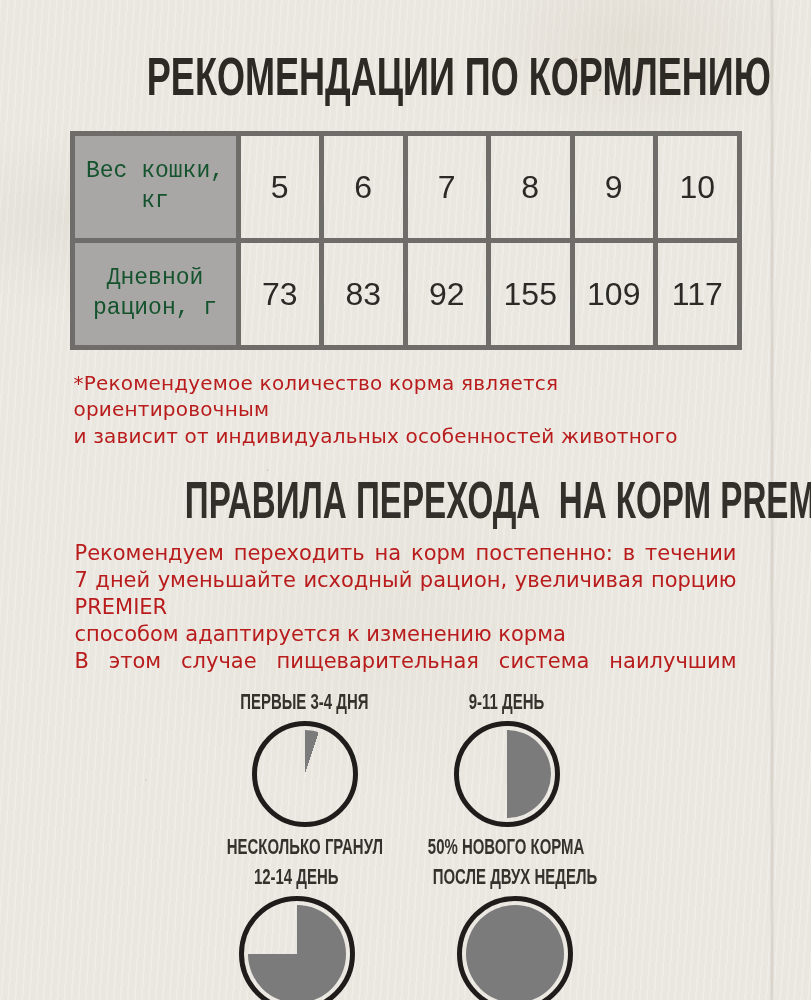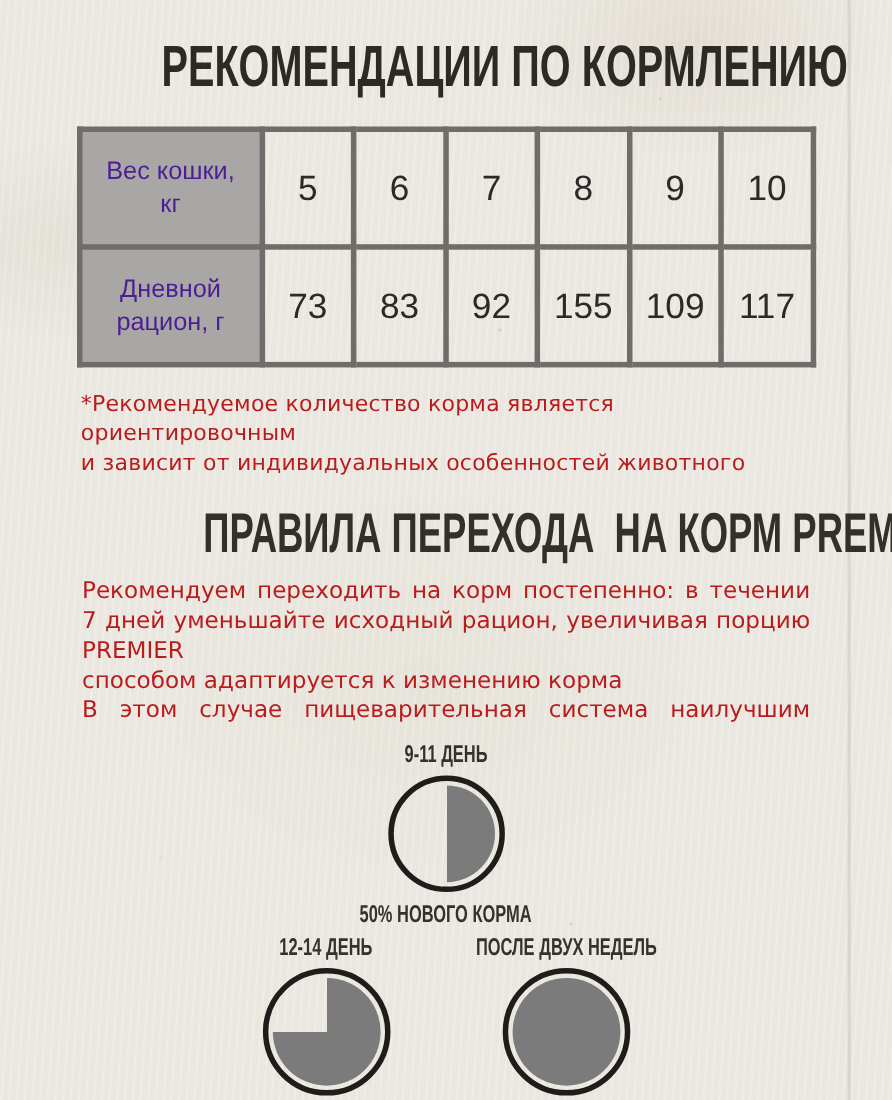--- a/index.html
+++ b/index.html
@@ -16,33 +16,33 @@
       radial-gradient(circle 3px at 56% 30%, rgba(130,100,70,.28), transparent 70%),
       radial-gradient(circle 2px at 33% 47%, rgba(120,90,60,.25), transparent 70%),
       radial-gradient(circle 3px at 64% 84%, rgba(130,100,70,.22), transparent 70%),
       radial-gradient(circle 2px at 18% 78%, rgba(120,90,60,.20), transparent 70%),
       linear-gradient(90deg, transparent 0 770px, rgba(140,130,115,.18) 771px 773px, transparent 774px),
       repeating-linear-gradient(94deg, rgba(255,255,255,.20) 0 2px, rgba(0,0,0,0) 2px 7px);
   }
   .cond{display:inline-block;font-family:"Liberation Sans",sans-serif;font-weight:700;}
 
   
-  .title-wrap{text-align:center;padding-top:34px;}
+  .title-wrap{text-align:center;padding-top:50px;}
   .page-title{font-size:53px;line-height:1;color:#2d2a26;transform:scaleX(.68);transform-origin:center;letter-spacing:0px;white-space:nowrap;}
   .h2-wrap{text-align:center;margin-top:26px;}
   .h2-title{font-size:51px;line-height:1;color:#332f2b;transform:scaleX(.65);transform-origin:center;white-space:pre;}
 
   
   table.feed{border-collapse:collapse;margin:28px auto 0 auto;table-layout:fixed;width:672px;}
   table.feed td{
     border:5px solid #6f6d69;text-align:center;vertical-align:middle;
     height:100px;color:#2b2a27;font-size:32px;font-family:"Liberation Sans",sans-serif;
   }
   table.feed td.hd{
-    background:#a8a7a5;color:#4c1d95;font-family:Liberation Sans, sans-serif;
+    background:#a8a7a5;color:#14532d;font-family:Liberation Mono, monospace;
     font-size:23px;line-height:1.3;white-space:pre-line;
   }
   col.c-label{width:166px;}
 
   
   .footnote{
     width:664px;margin:20px auto 0 auto;color:#b91c1c;font-size:20px;line-height:1.32;
     white-space:pre-line;letter-spacing:.2px;
   }
   .intro{width:662px;margin:14px auto 0 auto;color:#b91c1c;font-size:21px;line-height:1.29;}
@@ -112,20 +112,27 @@
 <div class="intro">
   <div class="line stretch">Рекомендуем переходить на корм постепенно: в течении</div>
   <div class="line stretch">7 дней уменьшайте исходный рацион, увеличивая порцию</div>
   <div class="line">PREMIER</div>
   <div class="line">способом адаптируется к изменению корма</div>
   <div class="line stretch">В этом случае пищеварительная система наилучшим</div>
 </div>
 
 <div class="stage-row r1">
   <div class="stage">
+    <span class="cond stage-period">ПЕРВЫЕ 3-4 ДНЯ</span>
+    <div class="pie">
+        <div class="pie-fill" style="background: conic-gradient(rgb(123, 123, 123) 18deg, transparent 18deg, transparent 360deg);"></div>
+      </div>
+    <span class="cond stage-amount">НЕСКОЛЬКО ГРАНУЛ</span>
+  </div>
+  <div class="stage">
     <span class="cond stage-period">9-11 ДЕНЬ</span>
     <div class="pie">
         <div class="pie-fill" style="background: conic-gradient(rgb(123, 123, 123) 180deg, transparent 180deg, transparent 360deg);"></div>
       </div>
     <span class="cond stage-amount">50% НОВОГО КОРМА</span>
   </div>
 </div>
 
 <div class="stage-row r2">
   <div class="stage">

